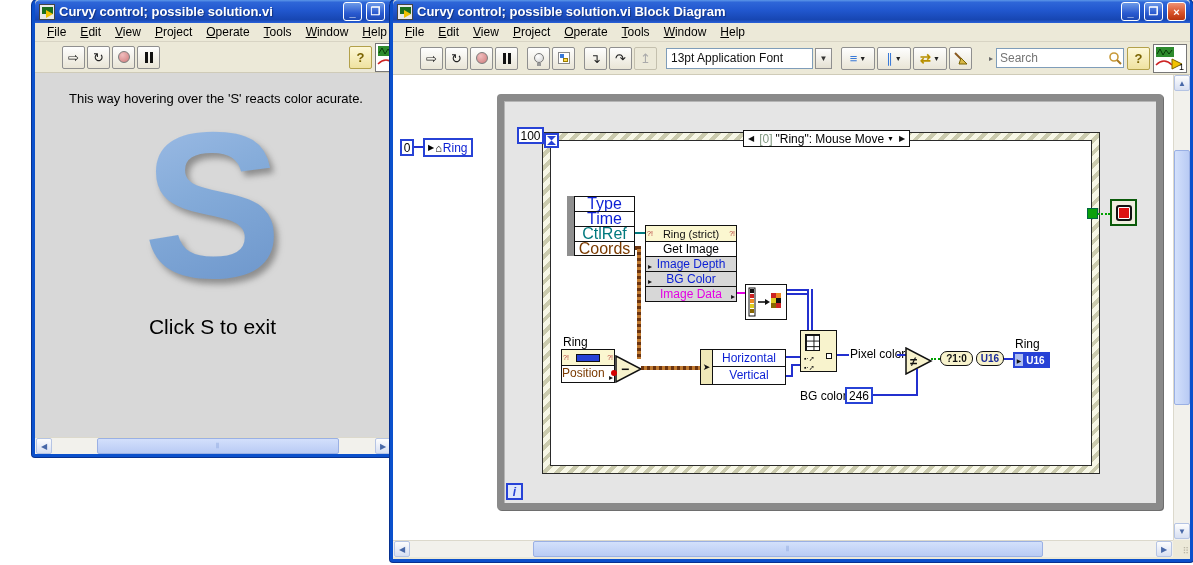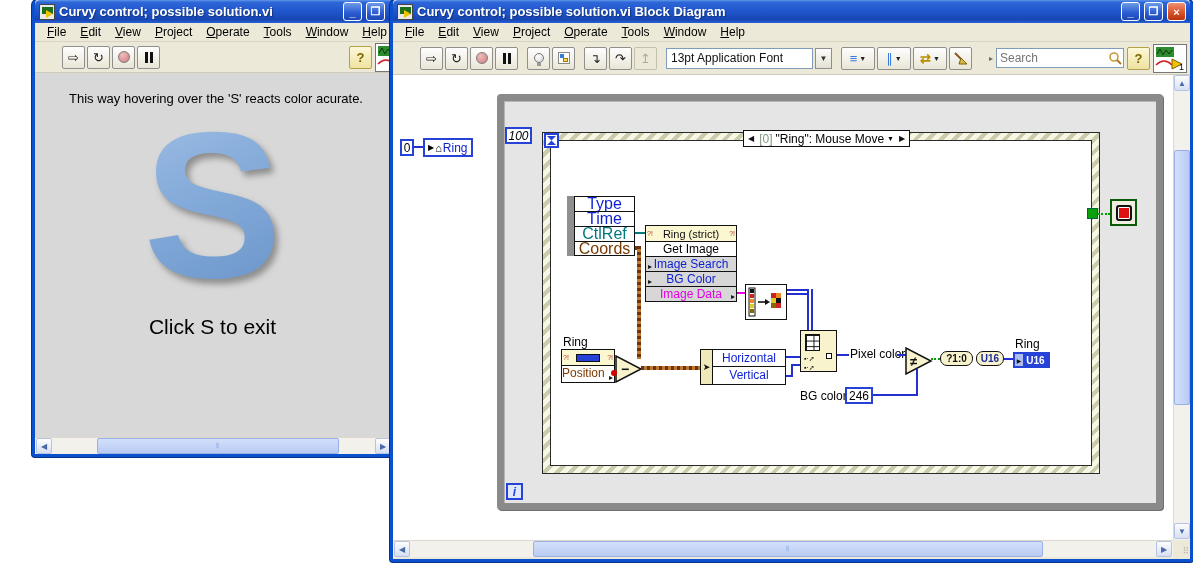--- a/index.html
+++ b/index.html
@@ -345,21 +345,21 @@
       <span class="nav">▶</span>
     </div>
 
     <div class="abs" style="left:151px;top:58px;width:15px;height:15px;border:2px solid #2742d6;background:#fff;">
       <svg width="11" height="11">
         <polygon points="1,1 10,1 5.5,5.5" fill="#2742d6"></polygon>
         <polygon points="1,10 10,10 5.5,5.5" fill="#2742d6"></polygon>
       </svg>
     </div>
 
-    <div class="abs term-box" style="left:112px;top:52px;width:27px;height:17px;font-style:italic;">100</div>
+    <div class="abs term-box" style="left:124px;top:52px;width:27px;height:17px;">100</div>
 
     <div class="abs term-box" style="left:7px;top:64px;width:14px;height:17px;">0</div>
     <div class="abs wire w-blue" style="left:21px;top:71px;width:9px;height:2px;"></div>
     <div class="abs ring-write">
       <span style="font-size:8px;">▶</span>
       <span style="font-size:11px;">⌂</span>
       <span class="c-blue">Ring</span>
     </div>
 
     <div class="abs stack ev-node">
@@ -373,21 +373,21 @@
     <div class="abs wire w-brown-h" style="left:242px;top:171px;width:6px;"></div>
     <div class="abs wire w-brown-v" style="left:244px;top:171px;height:113px;"></div>
 
     <div class="abs stack inv">
       <div class="inv-h">
         <span class="mini">?!</span>
         <span style="color:#111;">Ring (strict)</span>
         <span class="mini">?!</span>
       </div>
       <div class="inv-row white">Get Image</div>
-      <div class="inv-row c-blue"><span class="pin">▸</span><span>Image Search</span></div>
+      <div class="inv-row c-blue"><span class="pin">▸</span><span>Image Depth</span></div>
       <div class="inv-row c-blue"><span class="pin">▸</span><span>BG Color</span></div>
       <div class="inv-row c-pink"><span>Image Data</span><span class="pout">▸</span></div>
     </div>
 
     <div class="abs wire" style="left:344px;top:217px;width:8px;height:2px;background:#e400e4;"></div>
     <div class="abs" style="left:352px;top:209px;width:42px;height:36px;background:#fff;border:1px solid #111;">
       <svg width="40" height="34">
         <rect x="3" y="3" width="6" height="28" fill="#fff" stroke="#111"></rect>
         <rect x="4" y="4" width="4" height="4" fill="#111"></rect>
           <rect x="4" y="9" width="4" height="4" fill="#c22"></rect>

